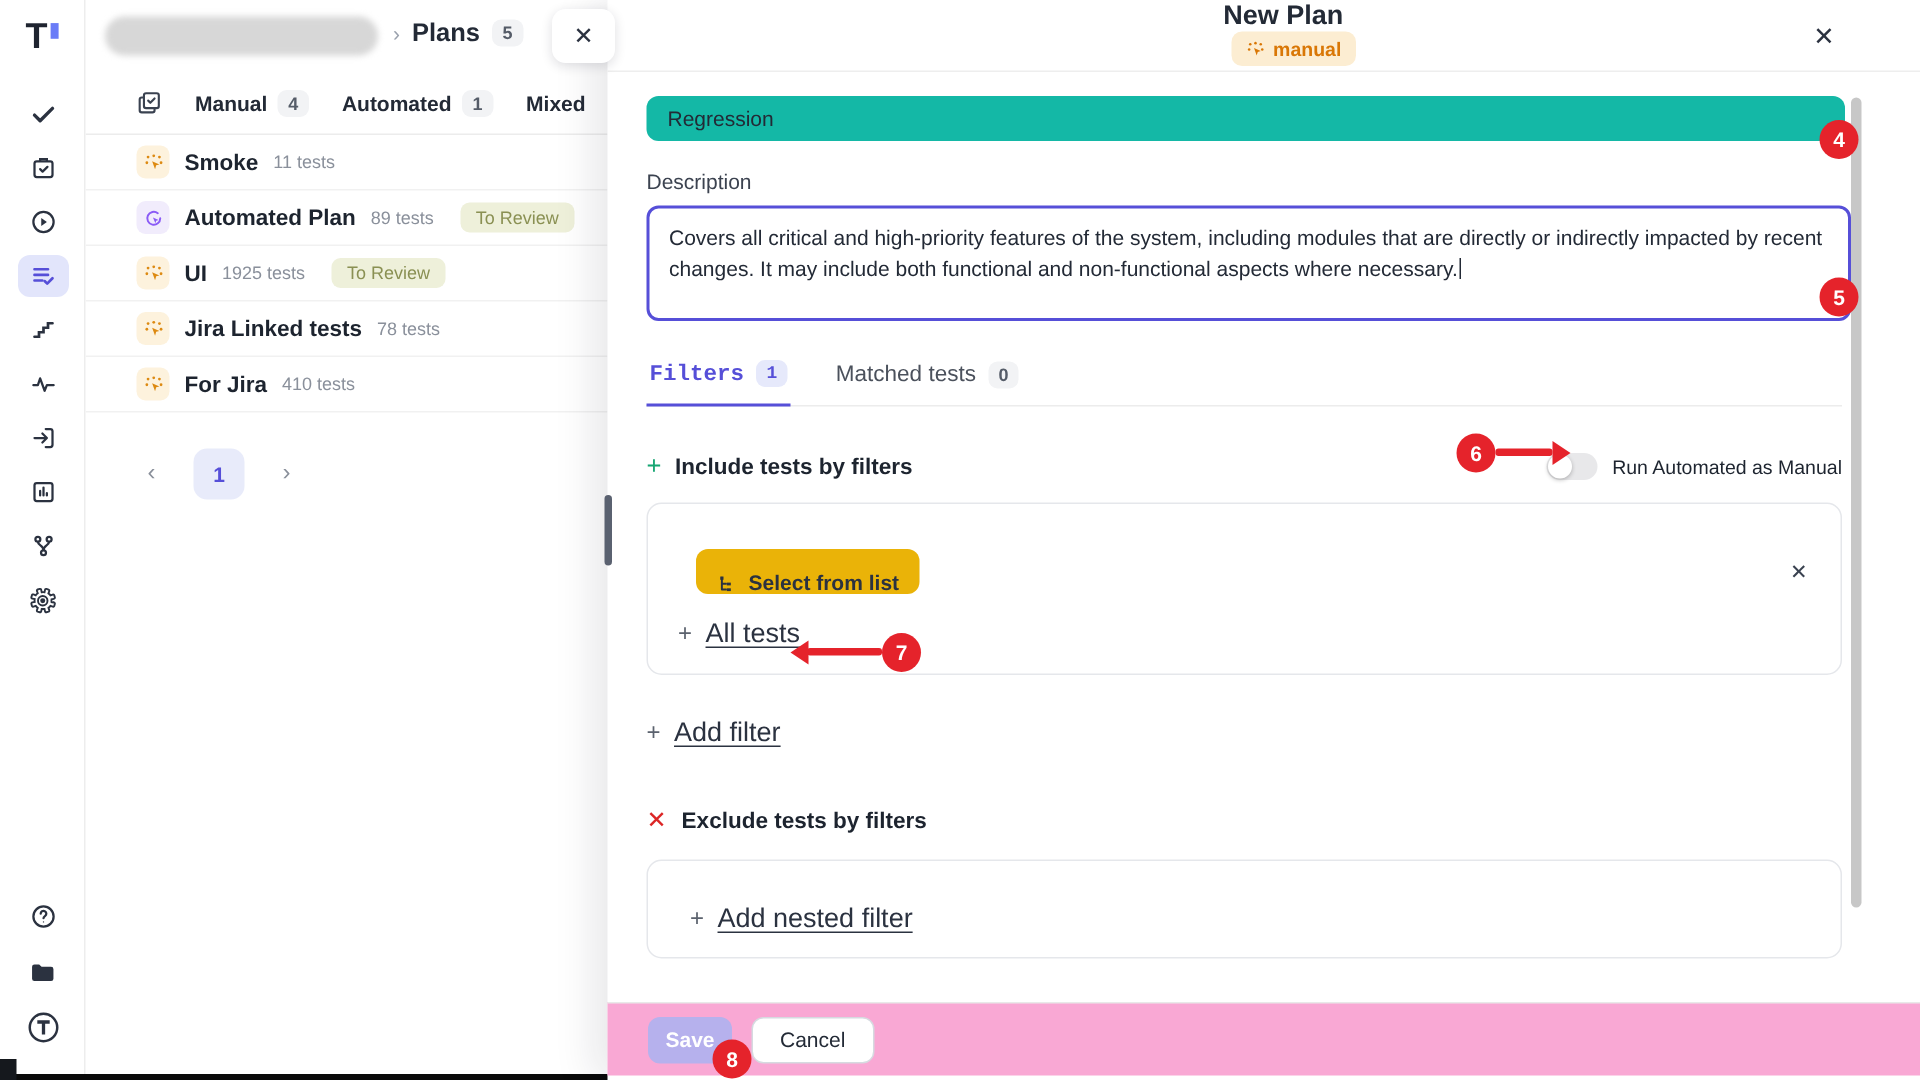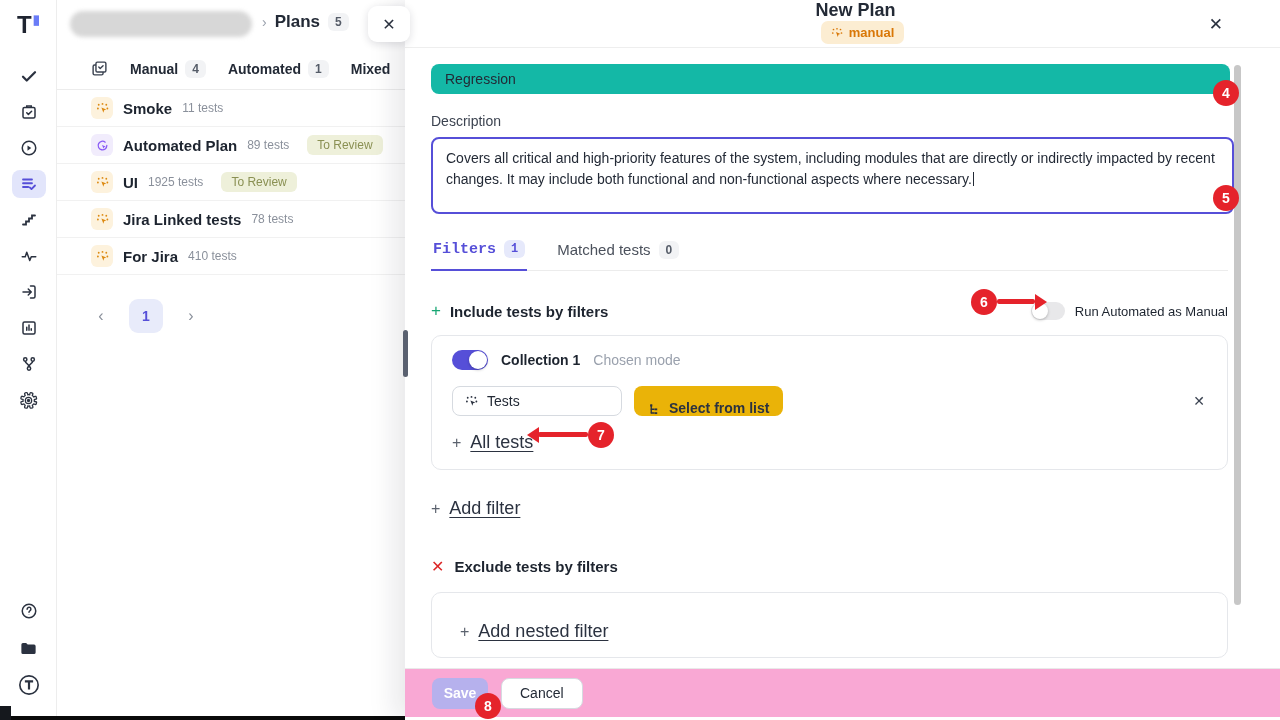--- a/index.html
+++ b/index.html
@@ -353,39 +353,21 @@
         <span class="section-heading">Include tests by filters</span>
         <div class="run-auto">
           <div class="toggle off">
               <div class="knob"></div>
             </div>
           <span class="run-auto-label">Run Automated as Manual</span>
         </div>
       </div>
 
       <div class="collection-card">
-        <div class="coll-head">
-          <div class="toggle on">
-              <div class="knob"></div>
-            </div>
-          <span class="coll-name">Collection 1</span>
-          <span class="coll-mode">Chosen mode</span>
-        </div>
         <div class="coll-row2">
-          <div class="src-select">
-            <svg width="13" height="13" viewBox="0 0 24 24" fill="#2b3240">
-                <circle cx="5" cy="5" r="1.7"></circle>
-                <circle cx="12" cy="3.5" r="1.7"></circle>
-                <circle cx="19" cy="5" r="1.7"></circle>
-                <circle cx="21" cy="12" r="1.7"></circle>
-                <circle cx="3.5" cy="12" r="1.7"></circle>
-                <path d="M10 10l9 4-4 1.2L13.6 20z"></path>
-              </svg>
-            <span>Tests</span>
-          </div>
           <button class="list-btn">
             <svg width="13" height="13" viewBox="0 0 24 24" fill="none" stroke="#2b3240" stroke-width="2.4" stroke-linecap="round">
                 <path d="M6 3v18" opacity="0"></path>
                 <path d="M6 4v14"></path>
                 <rect x="4" y="2.5" width="4" height="4" fill="#2b3240" stroke="none"></rect>
                 <rect x="12" y="10" width="5" height="3.4" fill="#2b3240" stroke="none"></rect>
                 <rect x="12" y="17" width="5" height="3.4" fill="#2b3240" stroke="none"></rect>
                 <path d="M6 11.5h5M6 18.5h5"></path>
               </svg>
             <span>Select from list</span>

